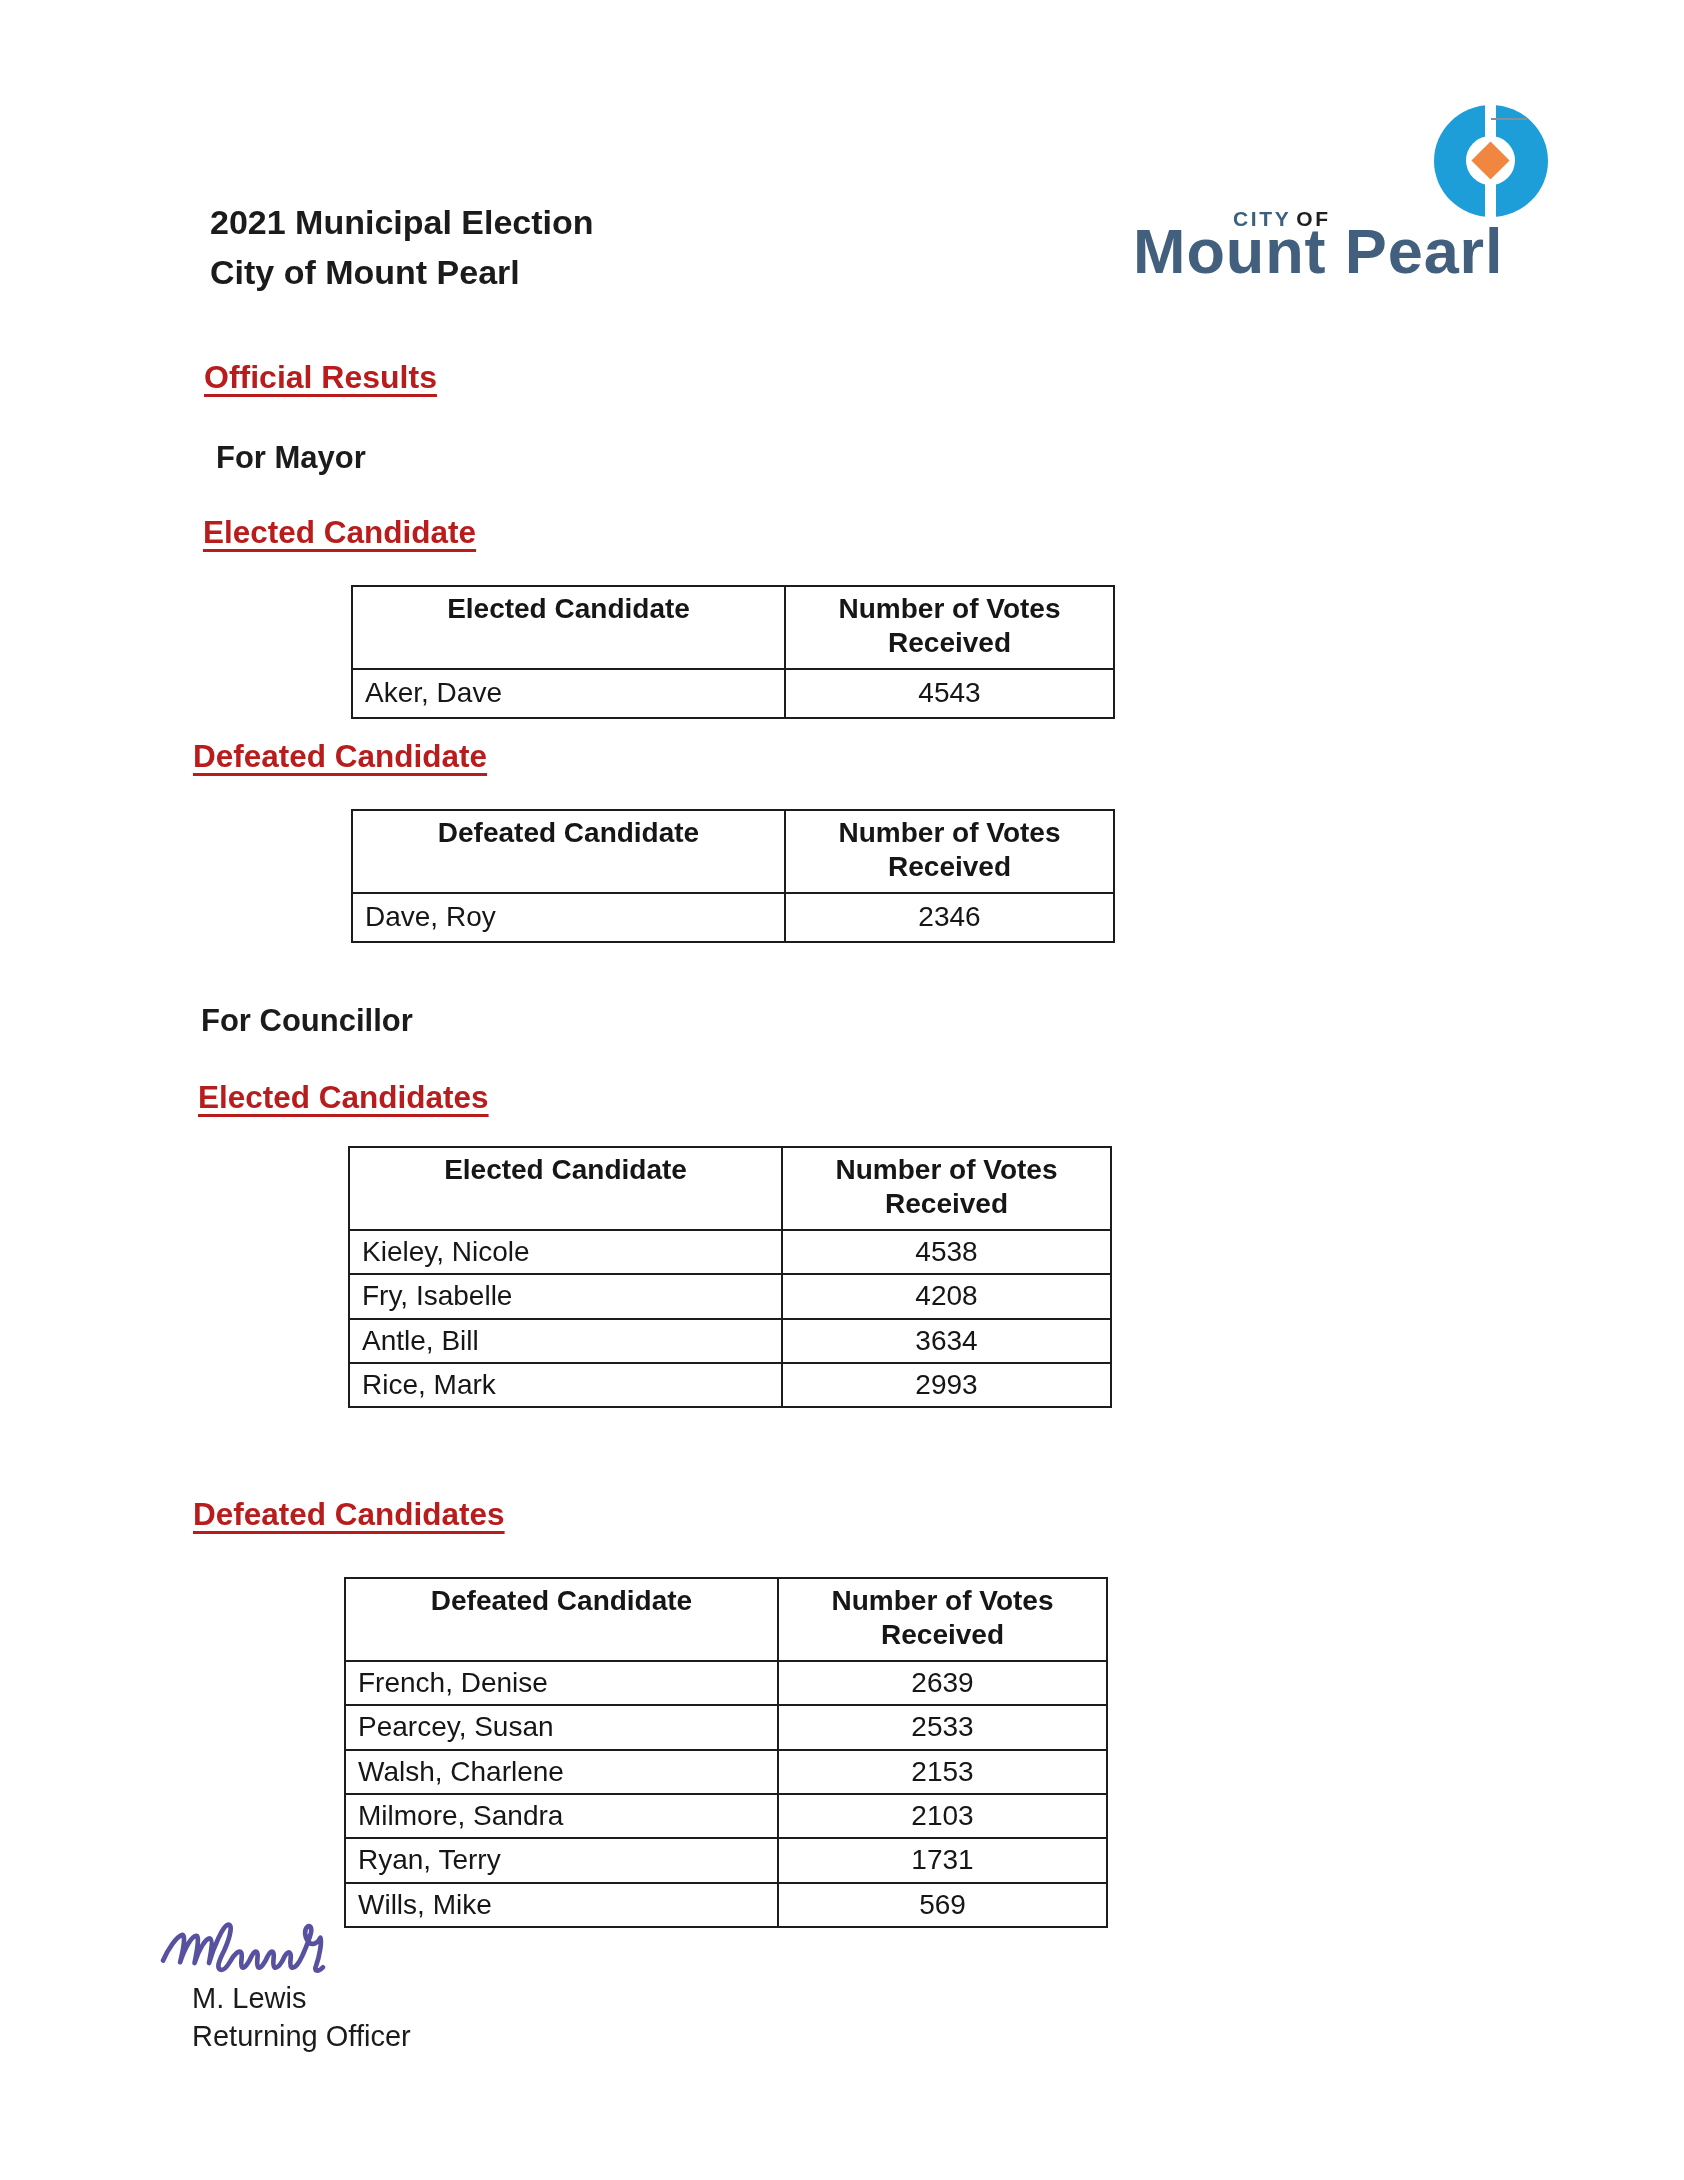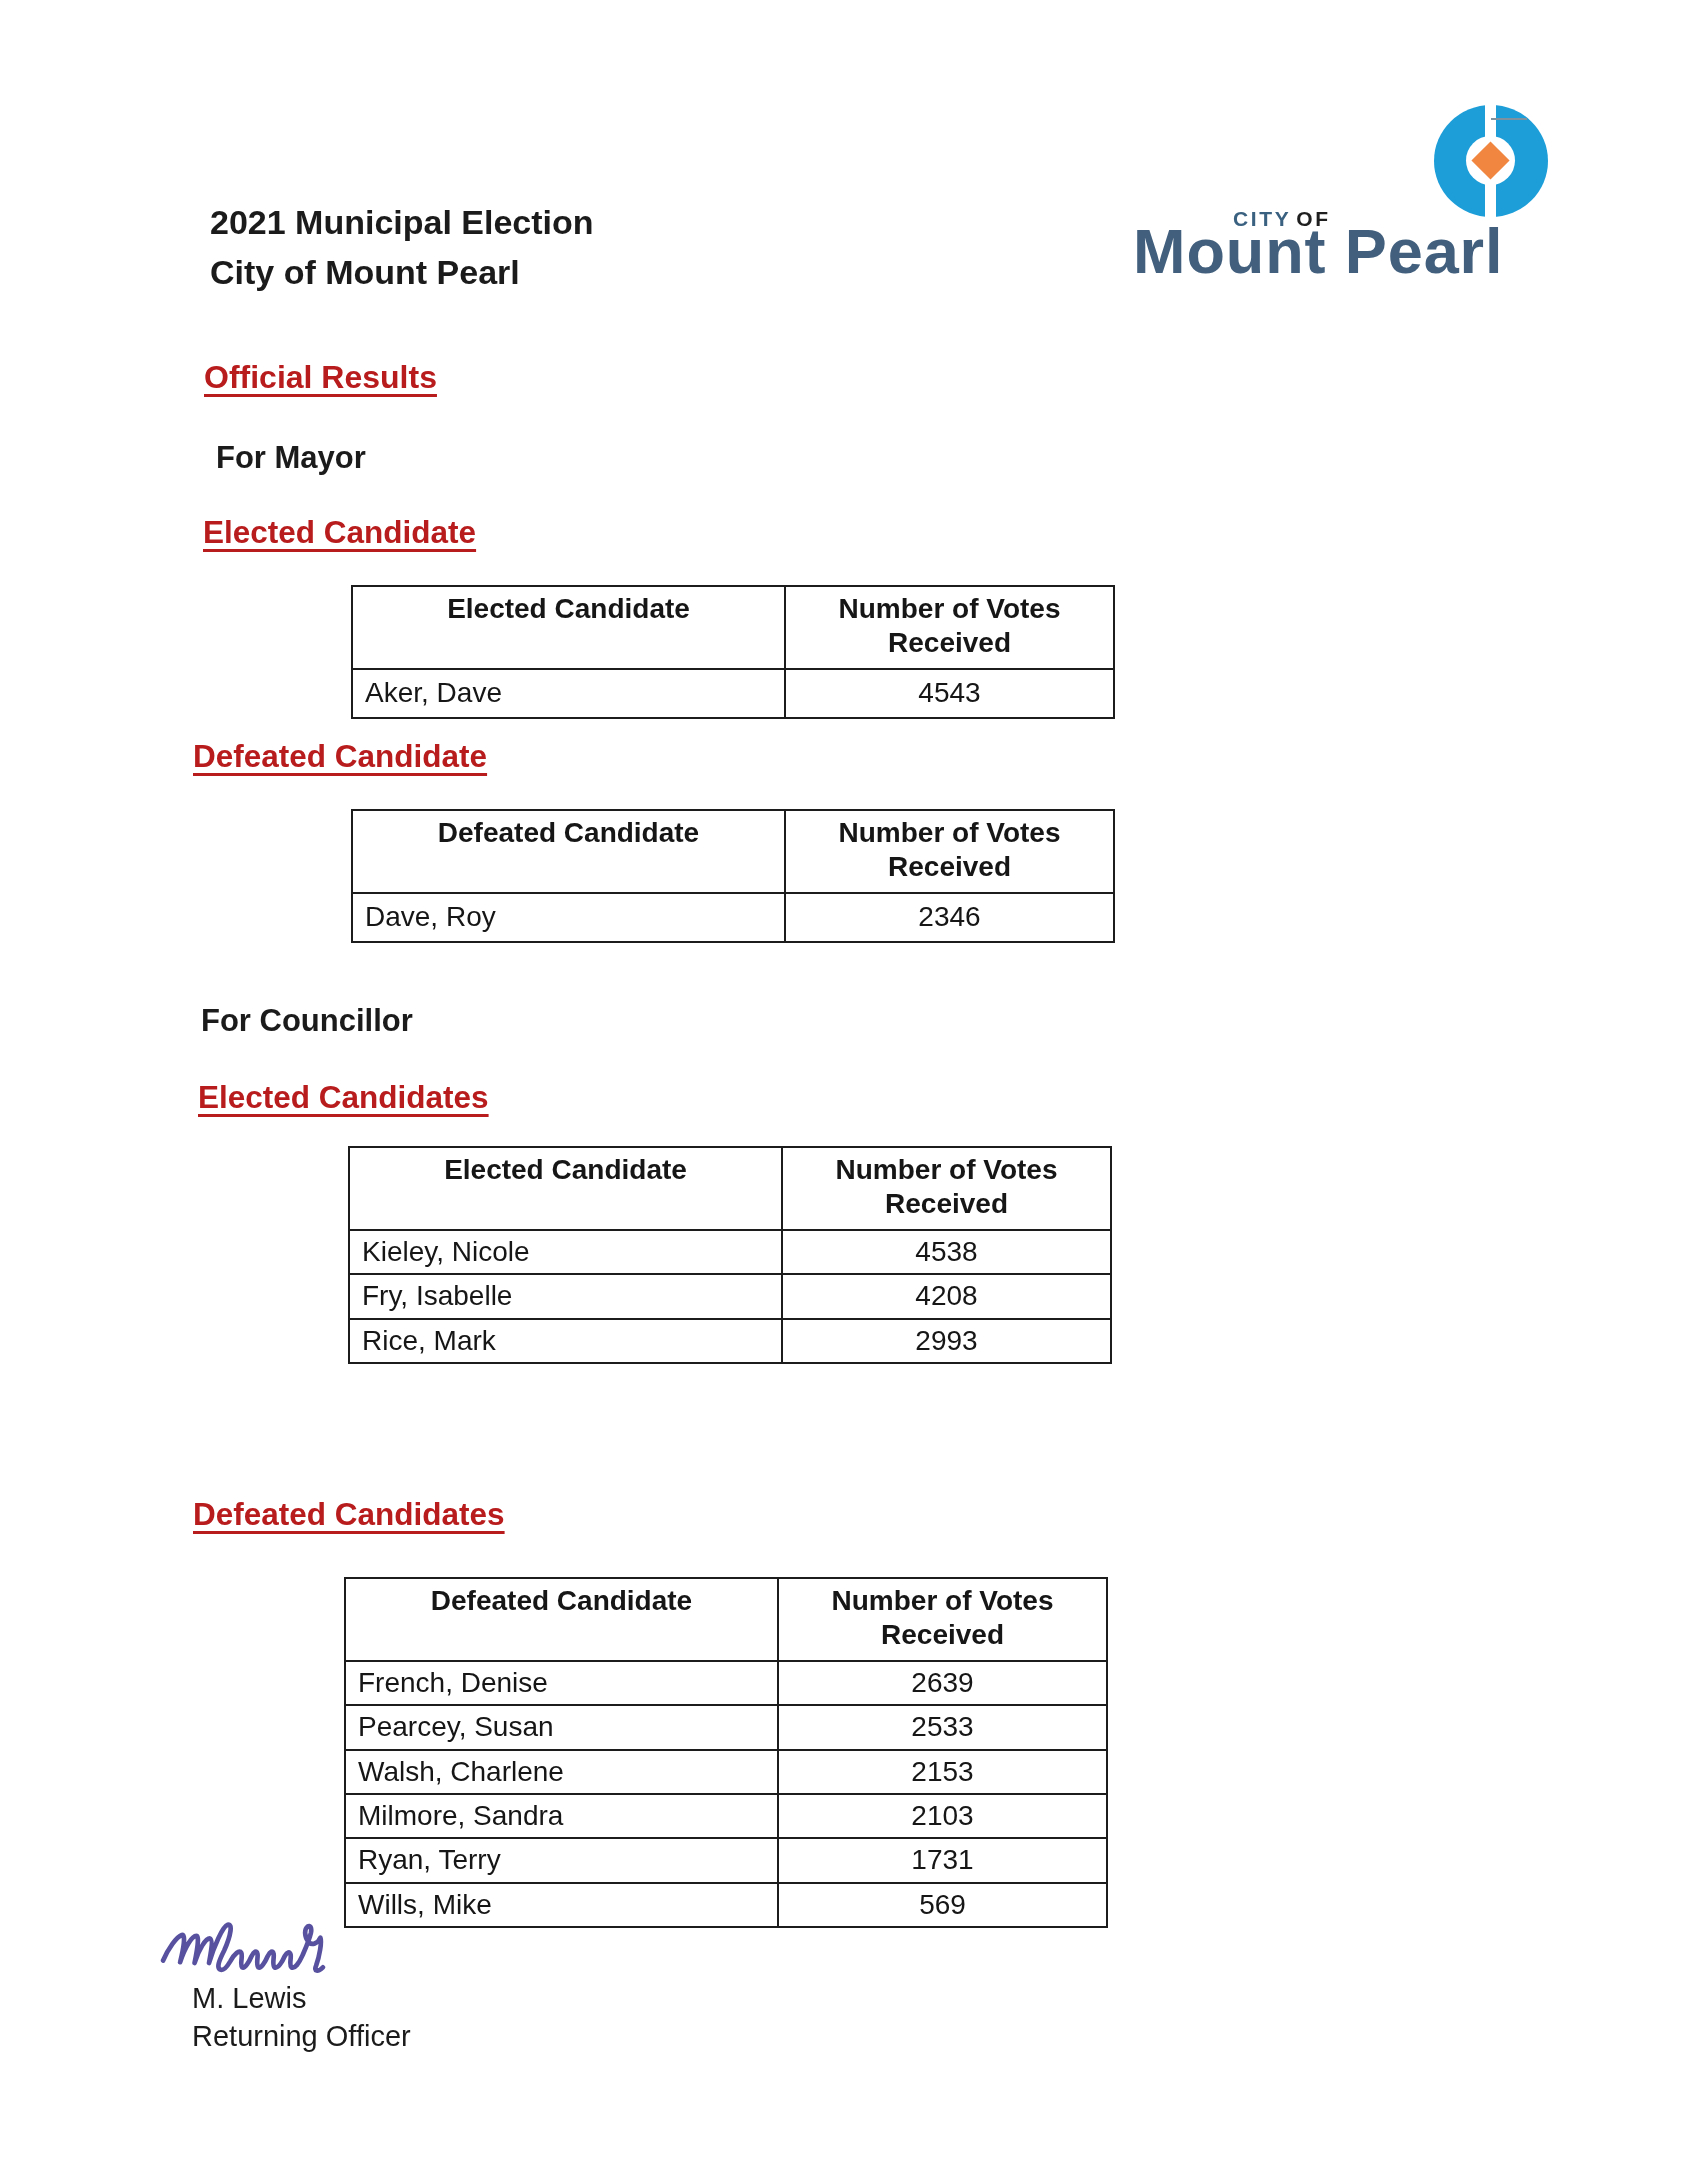--- a/index.html
+++ b/index.html
@@ -140,20 +140,24 @@
   <tbody>
     <tr>
       <td class="name">Kieley, Nicole</td>
       <td class="votes">4538</td>
     </tr>
     <tr>
       <td class="name">Fry, Isabelle</td>
       <td class="votes">4208</td>
     </tr>
     <tr>
+      <td class="name">Antle, Bill</td>
+      <td class="votes">3634</td>
+    </tr>
+    <tr>
       <td class="name">Rice, Mark</td>
       <td class="votes">2993</td>
     </tr>
   </tbody>
 </table>
 
 <div class="abs h-under pos-defeatedcs">Defeated Candidates</div>
 
 <table class="abs results pos-t-coun-defeated rows-reg">
   <colgroup>

